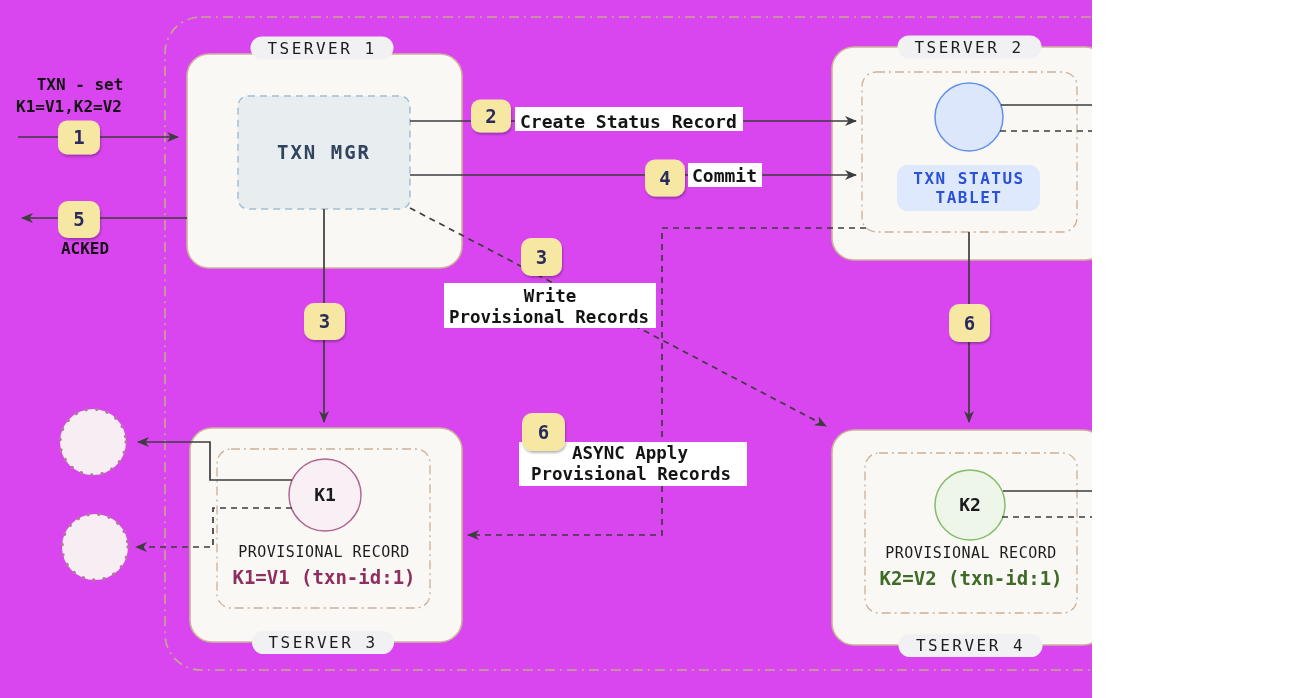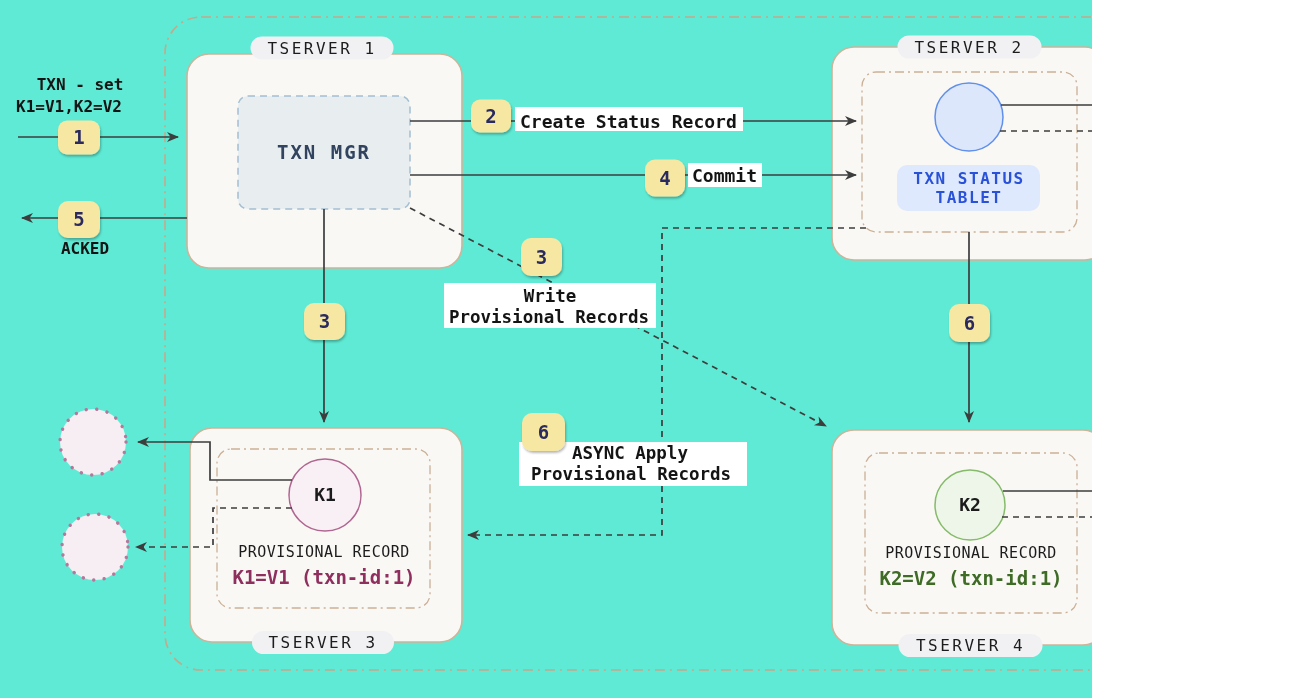--- a/index.html
+++ b/index.html
@@ -1,16 +1,16 @@
 <!DOCTYPE html>
 <html><head>
 <meta charset="utf-8">
 <style>
   html,body { margin:0; padding:0; background:#ffffff; }
-  .stage { position:relative; width:1092px; height:698px; background:#5eead4; overflow:hidden; }
+  .stage { position:relative; width:1092px; height:698px; background:#d946ef; overflow:hidden; }
   svg text { font-family:"DejaVu Sans Mono","Liberation Mono",monospace; }
 
   .container-border { fill:none; stroke:#c6a88b; stroke-width:1.6; stroke-dasharray:10 5 2 5; }
   .server-box  { fill:#faf8f5; stroke:#cdb49a; stroke-width:1.6; }
   .inner-box   { fill:none; stroke:#cbb096; stroke-width:1.3; stroke-dasharray:9 4 2 4; }
   .pill        { fill:#f1f1f4; }
   .pill-text   { font-size:16px; letter-spacing:2.5px; fill:#1c1c1c; text-anchor:middle; }
 
   .txnmgr-box  { fill:#e8eef0; stroke:#a3bfd2; stroke-width:1.5; stroke-dasharray:7 5; }
   .txnmgr-text { font-size:19px; letter-spacing:2px; font-weight:600; fill:#31435f; text-anchor:middle; }

